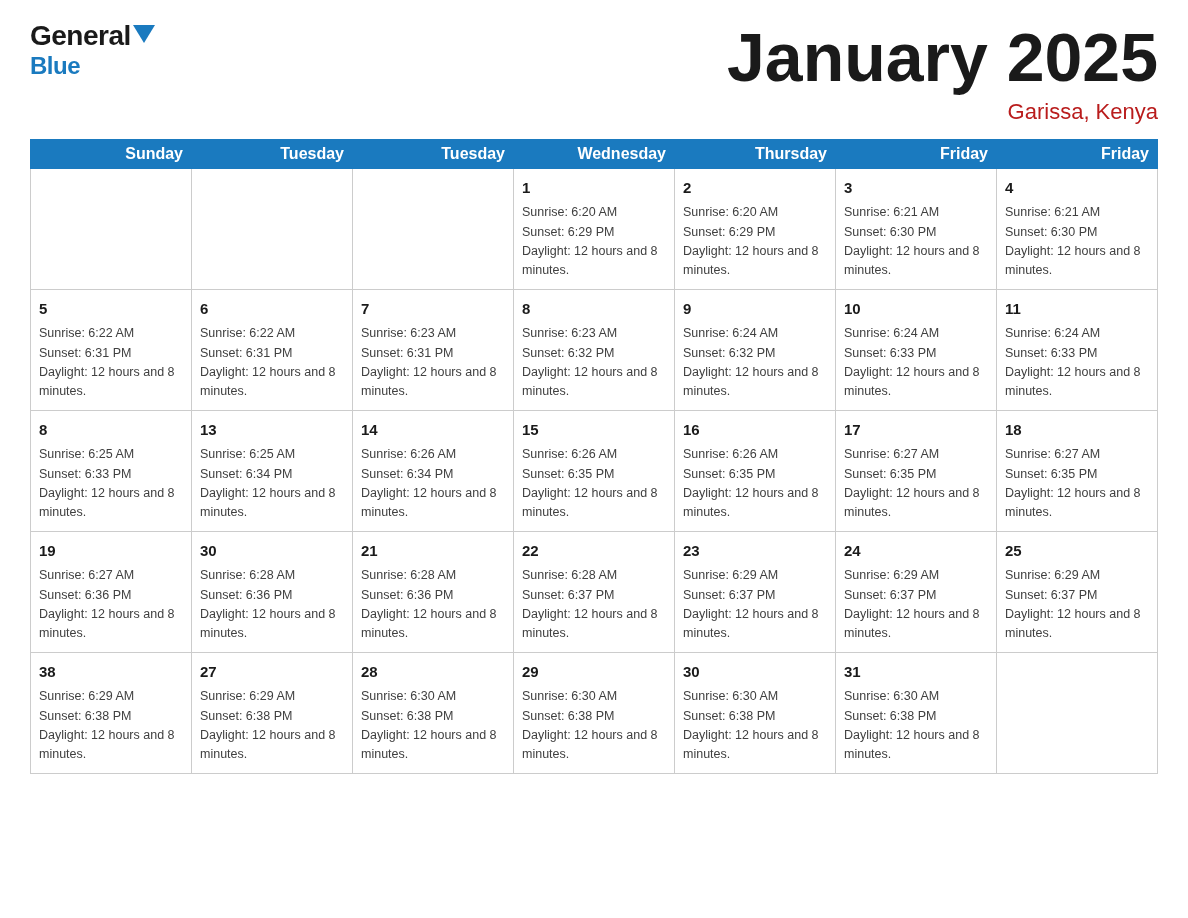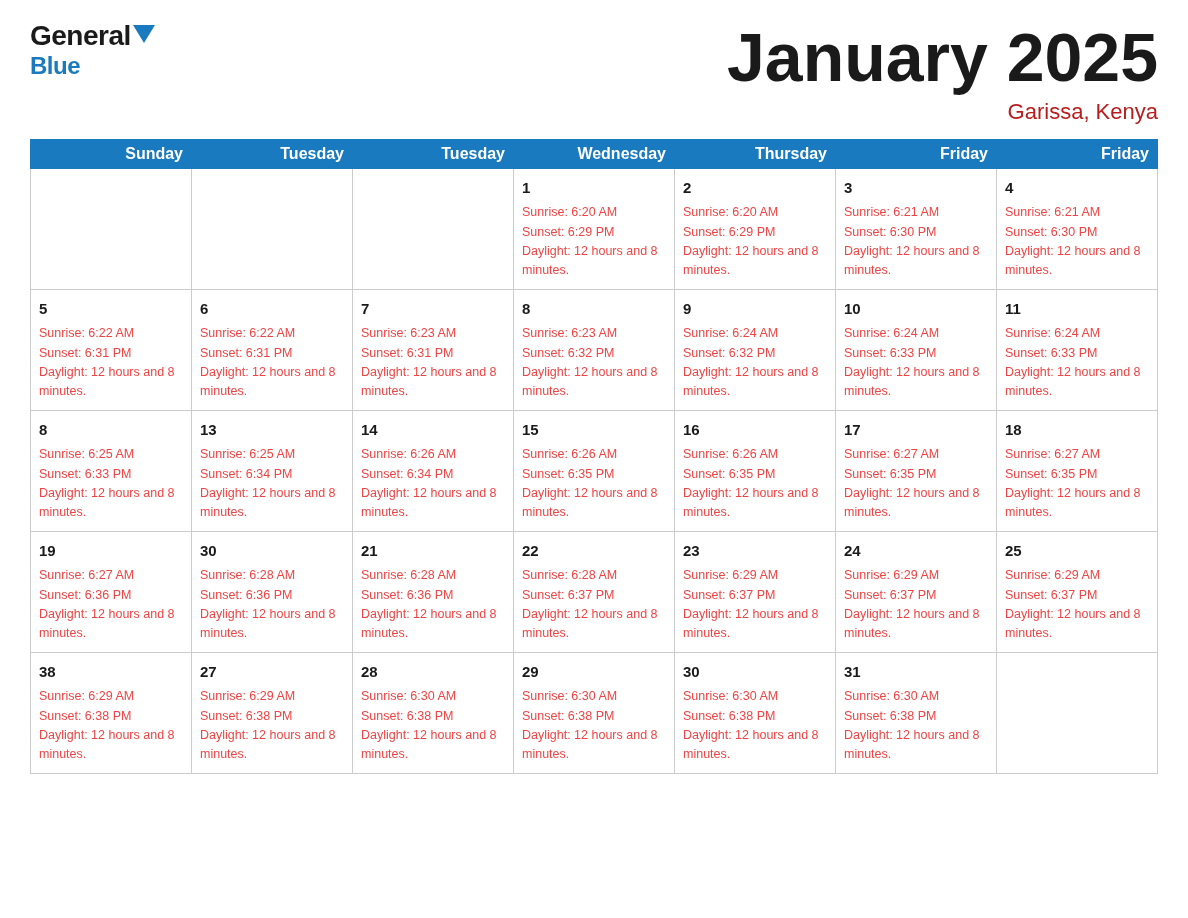--- a/index.html
+++ b/index.html
@@ -78,21 +78,21 @@
       background: #fff;
     }
     .day-number {
       font-size: 15px;
       font-weight: bold;
       color: #1a1a1a;
       display: block;
       margin-bottom: 4px;
     }
     .day-info {
-      color: #ef4444;
+      color: #404040;
       font-size: 12.5px;
       line-height: 1.55;
     }
     .row-divider td {
       border-top: 2px solid #1a7abf;
     }
   </style>
 </head>
 <body>
 

